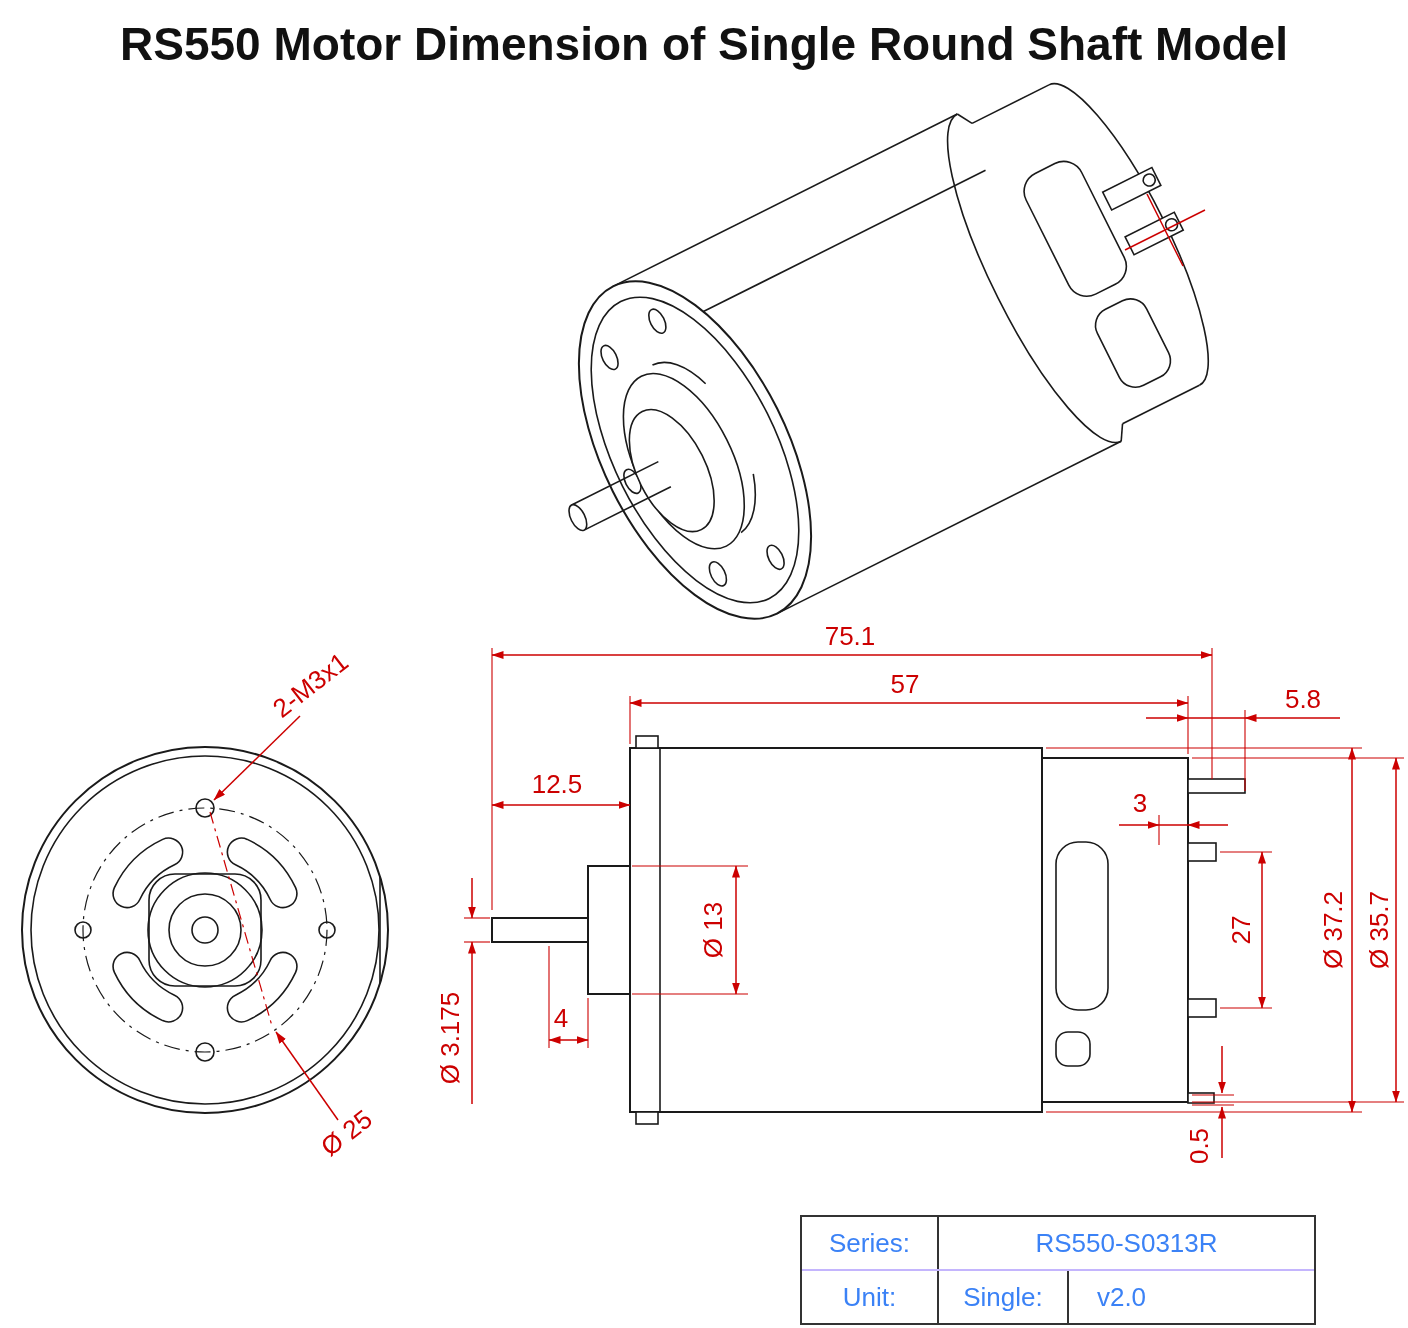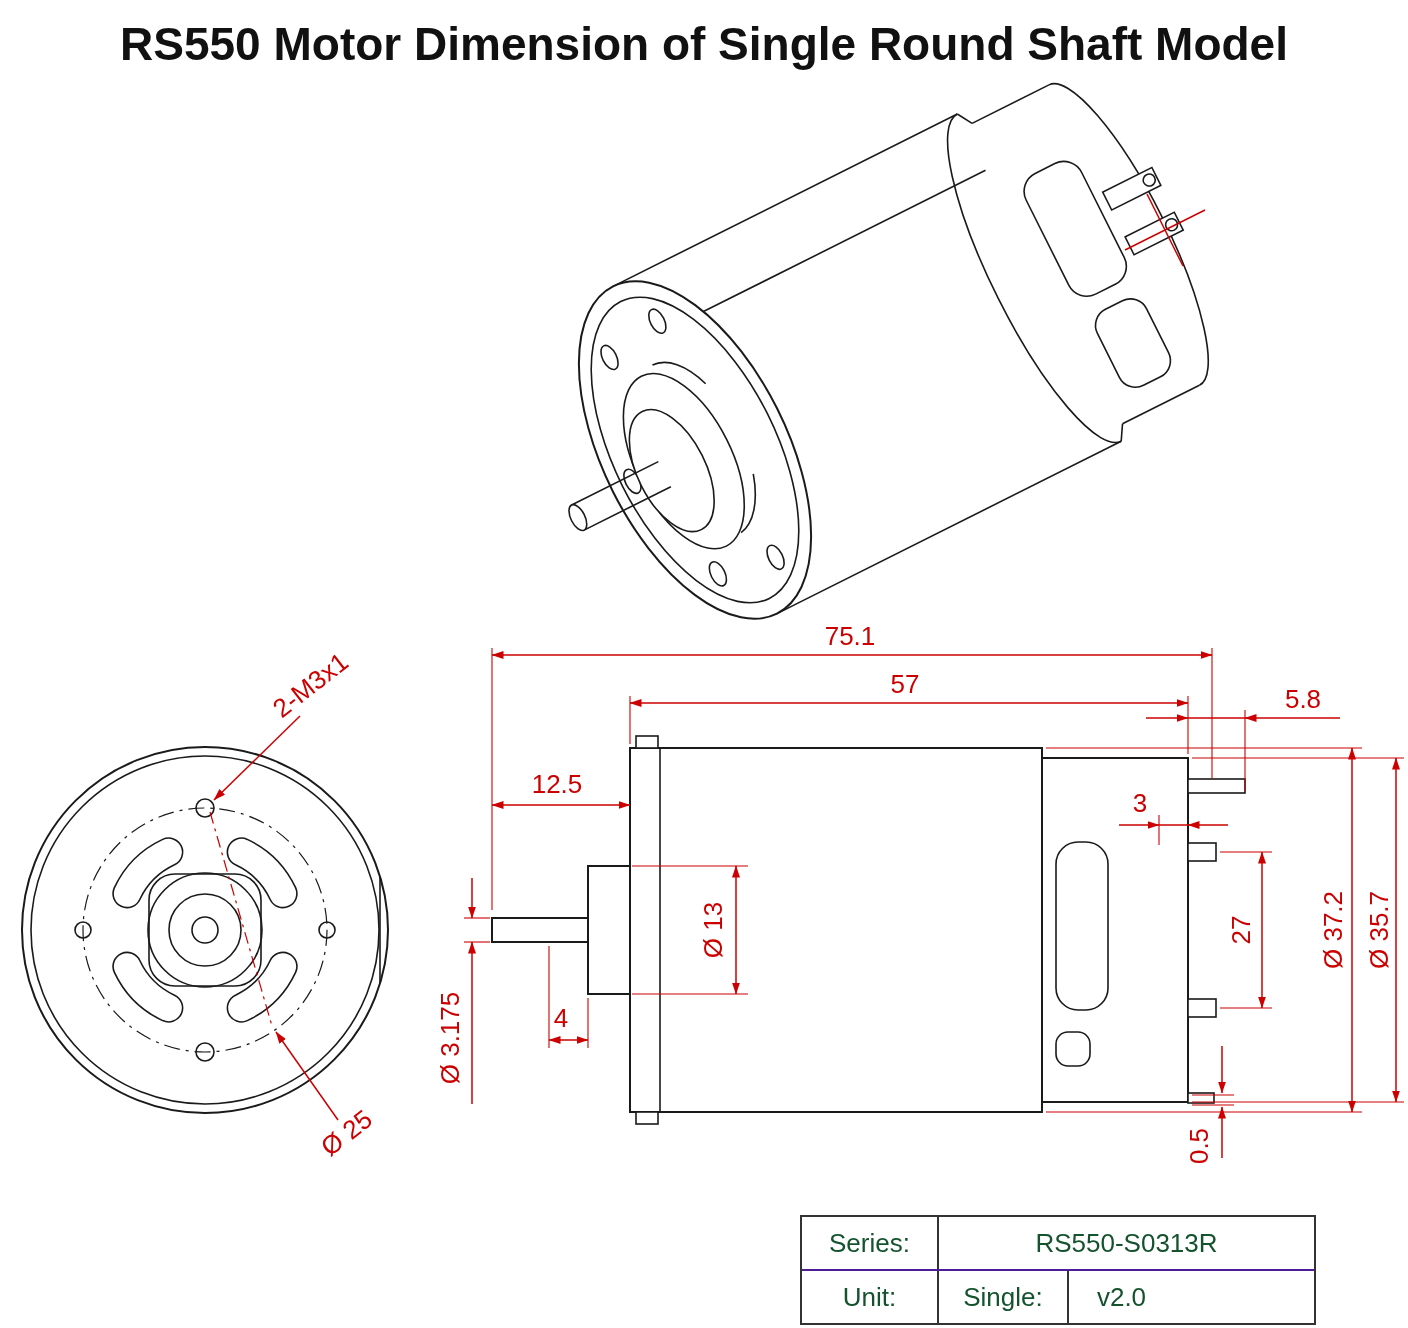--- a/index.html
+++ b/index.html
@@ -8,22 +8,22 @@
          font-size:46px;font-weight:bold;color:#111;letter-spacing:0px;margin-top:11px;}
   svg{position:absolute;top:0;left:0;}
   .ol{fill:#ffffff;stroke:#1a1a1a;stroke-width:2;}
   .ol15{fill:none;stroke:#1a1a1a;stroke-width:1.6;}
   .olf{fill:#ffffff;stroke:#1a1a1a;stroke-width:1.6;}
   .dash{fill:none;stroke:#1a1a1a;stroke-width:1.2;stroke-dasharray:16 6 3 6;}
   .dim{stroke:#cc0000;stroke-width:1.5;fill:none;}
   .ext{stroke:#cc0000;stroke-width:1.1;fill:none;}
   .rdash{stroke:#cc0000;stroke-width:1.2;fill:none;stroke-dasharray:12 5 3 5;}
   .dimtext{font-family:"Liberation Sans",sans-serif;font-size:26px;fill:#cc0000;}
-  .spec-table{position:absolute;left:800px;top:1215px;width:512px;border:2px solid #333;color:#14532d;}
-  .spec-row{display:flex;height:52px;border-top:2px solid #4c1d95;}
+  .spec-table{position:absolute;left:800px;top:1215px;width:512px;border:2px solid #333;color:#3b82f6;}
+  .spec-row{display:flex;height:52px;border-top:2px solid #c4b5fd;}
   .spec-row:first-child{border-top:none;}
   .spec-cell{display:flex;align-items:center;justify-content:center;font-size:26px;
              border-left:2px solid #333;box-sizing:border-box;}
   .spec-cell:first-child{border-left:none;}
   .c-135{width:135px;} .c-377{width:377px;} .c-152{width:152px;} .c-130{width:130px;} .c-95{width:107px;}
 </style>
 </head>
 <body>
 
 <div class="title">RS550 Motor Dimension of Single Round Shaft Model</div>

